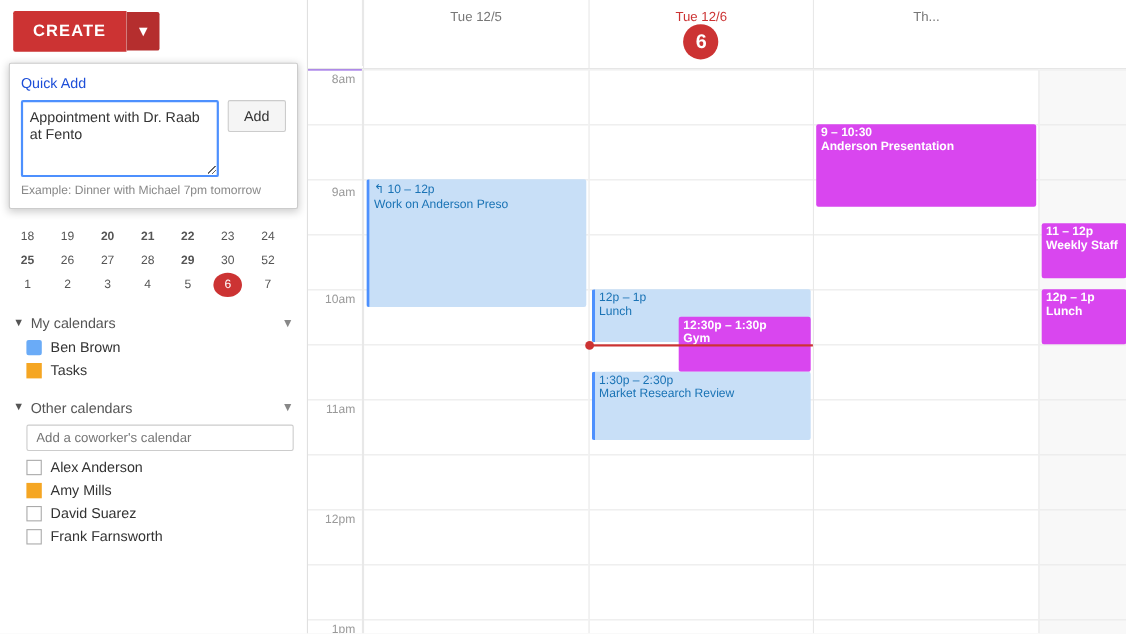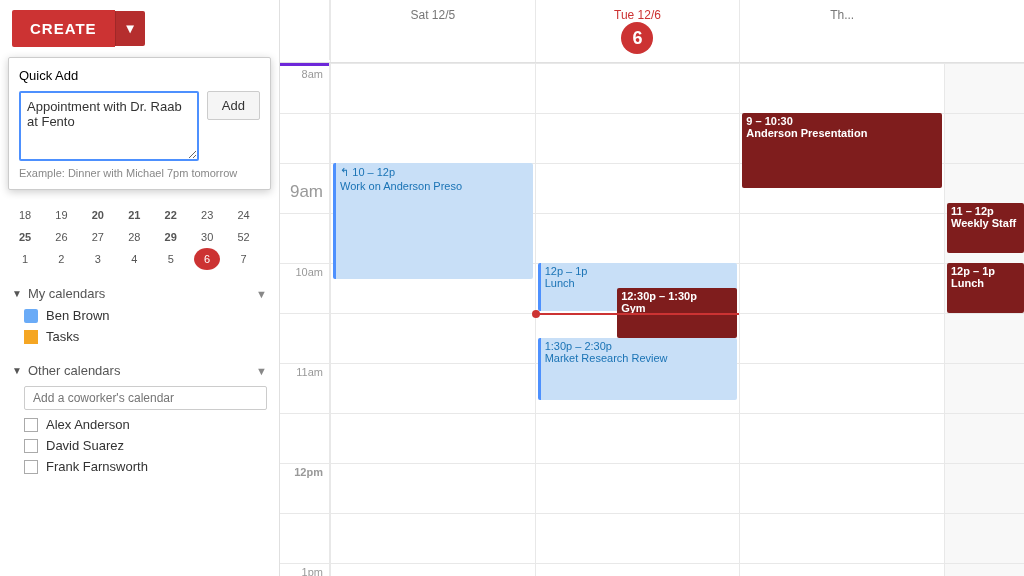--- a/index.html
+++ b/index.html
@@ -10,21 +10,21 @@
     
     .sidebar { width: 280px; min-width: 280px; background: #fff; border-right: 1px solid #e0e0e0; display: flex; flex-direction: column; overflow: hidden; position: relative; z-index: 10; }
 
     
     .create-area { padding: 10px 12px; display: flex; align-items: center; gap: 0; }
     .create-btn { background: #cc3333; color: #fff; font-size: 15px; font-weight: bold; letter-spacing: 1px; padding: 10px 18px; border: none; cursor: pointer; border-radius: 2px 0 0 2px; }
     .create-dropdown { background: #b52e2e; color: #fff; padding: 10px 8px; border: none; cursor: pointer; border-radius: 0 2px 2px 0; border-left: 1px solid #a02828; }
 
     
     .quick-add-panel { background: #fff; border: 1px solid #ccc; box-shadow: 0 2px 8px rgba(0,0,0,0.2); margin: 0 8px 10px 8px; padding: 10px; border-radius: 2px; }
-    .quick-add-title { font-size: 13px; color: #000000; margin-bottom: 8px; }
+    .quick-add-title { font-size: 13px; color: #1d4ed8; margin-bottom: 8px; }
     .quick-add-row { display: flex; gap: 8px; align-items: flex-start; }
     .quick-add-textarea { flex: 1; border: 2px solid #4d90fe; border-radius: 2px; resize: vertical; font-size: 13px; padding: 6px; min-height: 70px; outline: none; color: #333; }
     .quick-add-btn { background: #f5f5f5; border: 1px solid #ccc; border-radius: 2px; padding: 6px 14px; font-size: 13px; cursor: pointer; color: #333; white-space: nowrap; }
     .quick-add-example { font-size: 11px; color: #888; margin-top: 6px; }
 
     
     .mini-cal { padding: 4px 12px 8px 12px; }
     .mini-cal-weeks { display: grid; grid-template-columns: repeat(7, 1fr); gap: 0; }
     .mini-cal-cell { text-align: center; font-size: 11px; padding: 2px 1px; cursor: pointer; color: #555; border-radius: 50%; width: 26px; height: 22px; display: flex; align-items: center; justify-content: center; }
     .mini-cal-cell.bold { font-weight: bold; }
@@ -42,21 +42,21 @@
 
     .coworker-input { margin: 4px 12px 4px 24px; border: 1px solid #ccc; border-radius: 2px; padding: 4px 8px; font-size: 12px; color: #888; width: calc(100% - 36px); }
 
     
     .calendar-main { flex: 1; display: flex; flex-direction: column; overflow: hidden; }
     .day-num { font-size: 20px; font-weight: 300; color: #777; }
 
     
     .event { position: absolute; border-radius: 2px; font-size: 11px; padding: 2px 4px; overflow: hidden; cursor: pointer; }
     .event-blue { background: #c8dff7; border-left: 3px solid #4d90fe; color: #1a73b5; }
-    .event-blue-solid { background: #7f1d1d; color: #fff; border-radius: 2px; }
+    .event-blue-solid { background: #d946ef; color: #fff; border-radius: 2px; }
   </style>
 </head>
 <body>
 
 <div class="app-container">
 
   <div class="sidebar">
 
     <div class="create-area">
       <button class="create-btn">CREATE</button>
@@ -118,59 +118,63 @@
       <span class="settings-icon">▼</span>
     </div>
     <div style="margin: 4px 12px 4px 24px;">
       <input class="coworker-input" style="width: 100%; margin: 0px;" placeholder="Add a coworker's calendar">
     </div>
     <div class="calendar-item">
       <div class="cal-checkbox"></div>
       <span>Alex Anderson</span>
     </div>
     <div class="calendar-item">
+      <div class="cal-color" style="background:#f5a623; border-radius:0;"></div>
+      <span>Amy Mills</span>
+    </div>
+    <div class="calendar-item">
       <div class="cal-checkbox"></div>
       <span>David Suarez</span>
     </div>
     <div class="calendar-item">
       <div class="cal-checkbox"></div>
       <span>Frank Farnsworth</span>
     </div>
   </div>
 
   <div class="calendar-main">
 
     <div style="display:grid; grid-template-columns: 50px 1fr 1fr 1fr 80px; border-bottom: 1px solid #e0e0e0; background:#fff;">
       <div style="border-right:1px solid #e8e8e8; height:60px;"></div>
       <div style="text-align:center; padding:8px 4px; border-left:1px solid #e8e8e8;">
-        <div style="font-size:12px; color:#777;">Sat 12/5</div>
+        <div style="font-size:12px; color:#777;">Tue 12/5</div>
         <div class="day-num"></div>
       </div>
       <div style="text-align:center; padding:8px 4px; border-left:1px solid #e8e8e8;">
         <div style="font-size:12px; color:#cc3333;">Tue 12/6</div>
         <div style="background:#cc3333; color:#fff; border-radius:50%; width:32px; height:32px; display:flex; align-items:center; justify-content:center; font-size:18px; font-weight:bold; margin:0 auto;">6</div>
       </div>
       <div style="text-align:center; padding:8px 4px; border-left:1px solid #e8e8e8;">
         <div style="font-size:12px; color:#777;">Th...</div>
         <div class="day-num"></div>
       </div>
     </div>
 
     <div style="display:grid; grid-template-columns: 50px 1fr 1fr 1fr 80px; flex:1; overflow:hidden; height: calc(576px - 60px);">
 
       <div style="display:flex; flex-direction:column; border-right:1px solid #e8e8e8;">
-        <div style="height:50px; display:flex; align-items:flex-start; justify-content:flex-end; padding-right:6px; font-size:11px; color:#999; padding-top:2px; border-top:3px solid #6d28d9;">8am</div>
-        <div style="height:50px; border-top:1px solid #e8e8e8;"></div>
-        <div style="height:50px; display:flex; align-items:flex-start; justify-content:flex-end; padding-right:6px; font-size:17px; color:#999; padding-top:18px; border-top:1px solid #e8e8e8;">9am</div>
+        <div style="height:50px; display:flex; align-items:flex-start; justify-content:flex-end; padding-right:6px; font-size:11px; color:#999; padding-top:2px; border-top:1px solid #6d28d9;">8am</div>
+        <div style="height:50px; border-top:1px solid #e8e8e8;"></div>
+        <div style="height:50px; display:flex; align-items:flex-start; justify-content:flex-end; padding-right:6px; font-size:11px; color:#999; padding-top:5px; border-top:1px solid #e8e8e8;">9am</div>
         <div style="height:50px; border-top:1px solid #e8e8e8;"></div>
         <div style="height:50px; display:flex; align-items:flex-start; justify-content:flex-end; padding-right:6px; font-size:11px; color:#999; padding-top:2px; border-top:1px solid #e8e8e8;">10am</div>
         <div style="height:50px; border-top:1px solid #e8e8e8;"></div>
         <div style="height:50px; display:flex; align-items:flex-start; justify-content:flex-end; padding-right:6px; font-size:11px; color:#999; padding-top:2px; border-top:1px solid #e8e8e8;">11am</div>
         <div style="height:50px; border-top:1px solid #e8e8e8;"></div>
-        <div style="height:50px; display:flex; align-items:flex-start; justify-content:flex-end; padding-right:6px; font-size:11px; color:#999; padding-top:2px; border-top:1px solid #e8e8e8;font-weight:bold;">12pm</div>
+        <div style="height:50px; display:flex; align-items:flex-start; justify-content:flex-end; padding-right:6px; font-size:11px; color:#999; padding-top:2px; border-top:1px solid #e8e8e8;">12pm</div>
         <div style="height:50px; border-top:1px solid #e8e8e8;"></div>
         <div style="height:50px; display:flex; align-items:flex-start; justify-content:flex-end; padding-right:6px; font-size:11px; color:#999; padding-top:2px; border-top:1px solid #e8e8e8;">1pm</div>
 
       </div>
 
       <div style="border-left:1px solid #e8e8e8; position:relative;">
         <div style="height:50px; border-top:1px solid #e8e8e8;"></div>
         <div style="height:50px; border-top:1px solid #e8e8e8;"></div>
         <div style="height:50px; border-top:1px solid #e8e8e8;"></div>
         <div style="height:50px; border-top:1px solid #e8e8e8;"></div>

